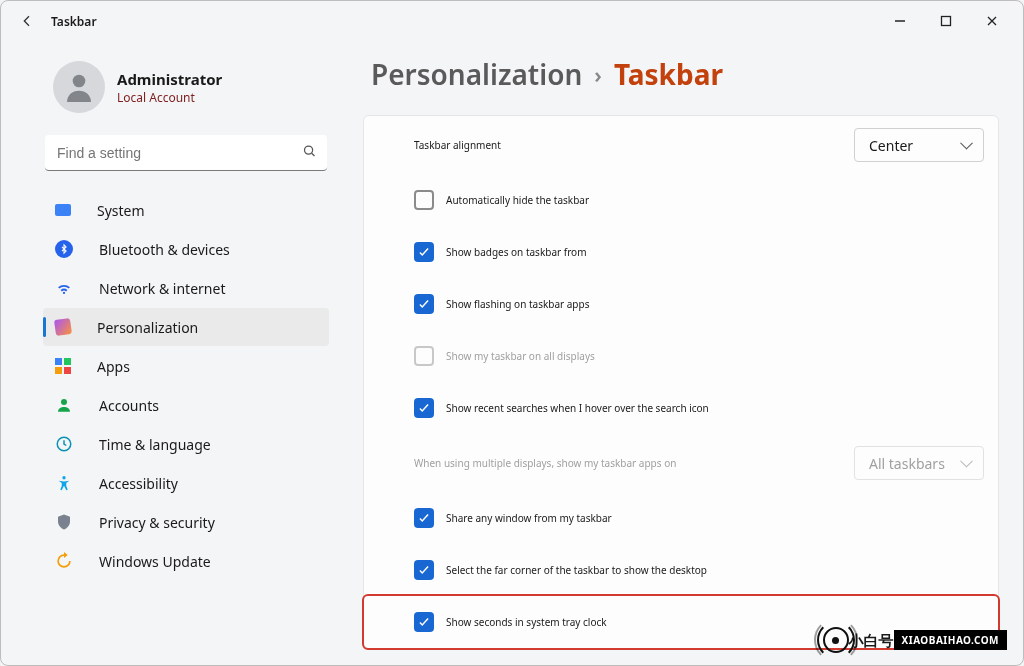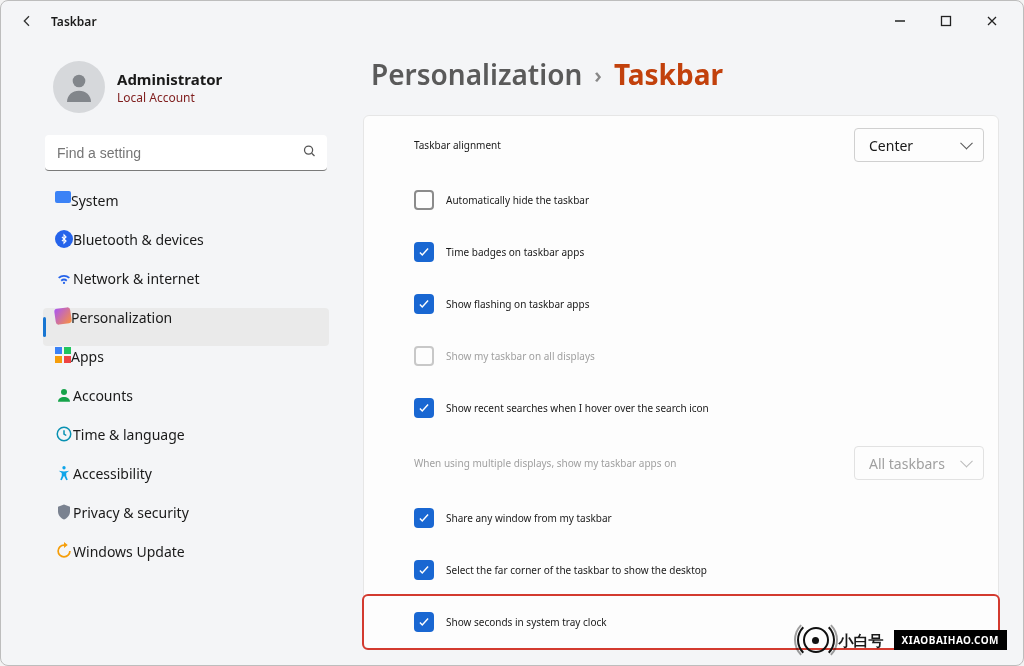--- a/index.html
+++ b/index.html
@@ -78,21 +78,21 @@
     font-size:14px;
     outline:none;
   }
   .search-icon {
     position:absolute; right:10px; top:50%; transform:translateY(-50%);
     color:#555;
   }
 
   .nav { display:flex; flex-direction:column; gap:1px; }
   .nav-item {
-    height:38px; display:flex; gap:0;
+    height:38px; display:flex; align-items:center; gap:26px;
     padding: 0 10px 0 12px;
     border-radius:4px;
     font-size:14px;
     color:#1a1a1a;
     cursor:default;
     position:relative;
   }
   .nav-item.active { background:#eaeaea; }
   .nav-item.active::before {
     content:""; position:absolute; left:0; top:9px; bottom:9px; width:3px;
@@ -171,21 +171,21 @@
   .dropdown.disabled::after{ border-color:#bbb;}
 
   .highlight-box {
     border: 2.5px solid #d33a2f;
     border-radius: 6px;
     margin: -2px;
   }
 
   .watermark {
     position:absolute; right:10px; bottom:8px;
-    display:flex; align-items:center; gap:10px;
+    display:flex; align-items:center; 
     color:#1a1a1a; font-weight:600; font-size:15px;
     background: rgba(255,255,255,0);
     padding:4px 6px;
   }
   .watermark .strong { background:#000; color:#fff; padding:3px 8px; font-weight:700; letter-spacing:.5px; font-size:10px;}
   .watermark .logo-circ {
     width:26px;height:26px;border:2.5px solid #111;border-radius:50%;
     display:flex;align-items:center;justify-content:center;
     position:relative;
   }
@@ -351,21 +351,21 @@
           <span class="checkbox unchecked"></span>
           <span class="label">Automatically hide the taskbar</span>
         </div>
 
         <div class="row with-checkbox">
           <span class="checkbox checked">
               <svg class="check" viewBox="0 0 24 24">
                 <path d="M5 13l4 4 10-11"></path>
               </svg>
             </span>
-          <span class="label">Time badges on taskbar apps</span>
+          <span class="label">Show badges on taskbar from</span>
         </div>
 
         <div class="row with-checkbox">
           <span class="checkbox checked">
               <svg class="check" viewBox="0 0 24 24">
                 <path d="M5 13l4 4 10-11"></path>
               </svg>
             </span>
           <span class="label">Show flashing on taskbar apps</span>
         </div>

